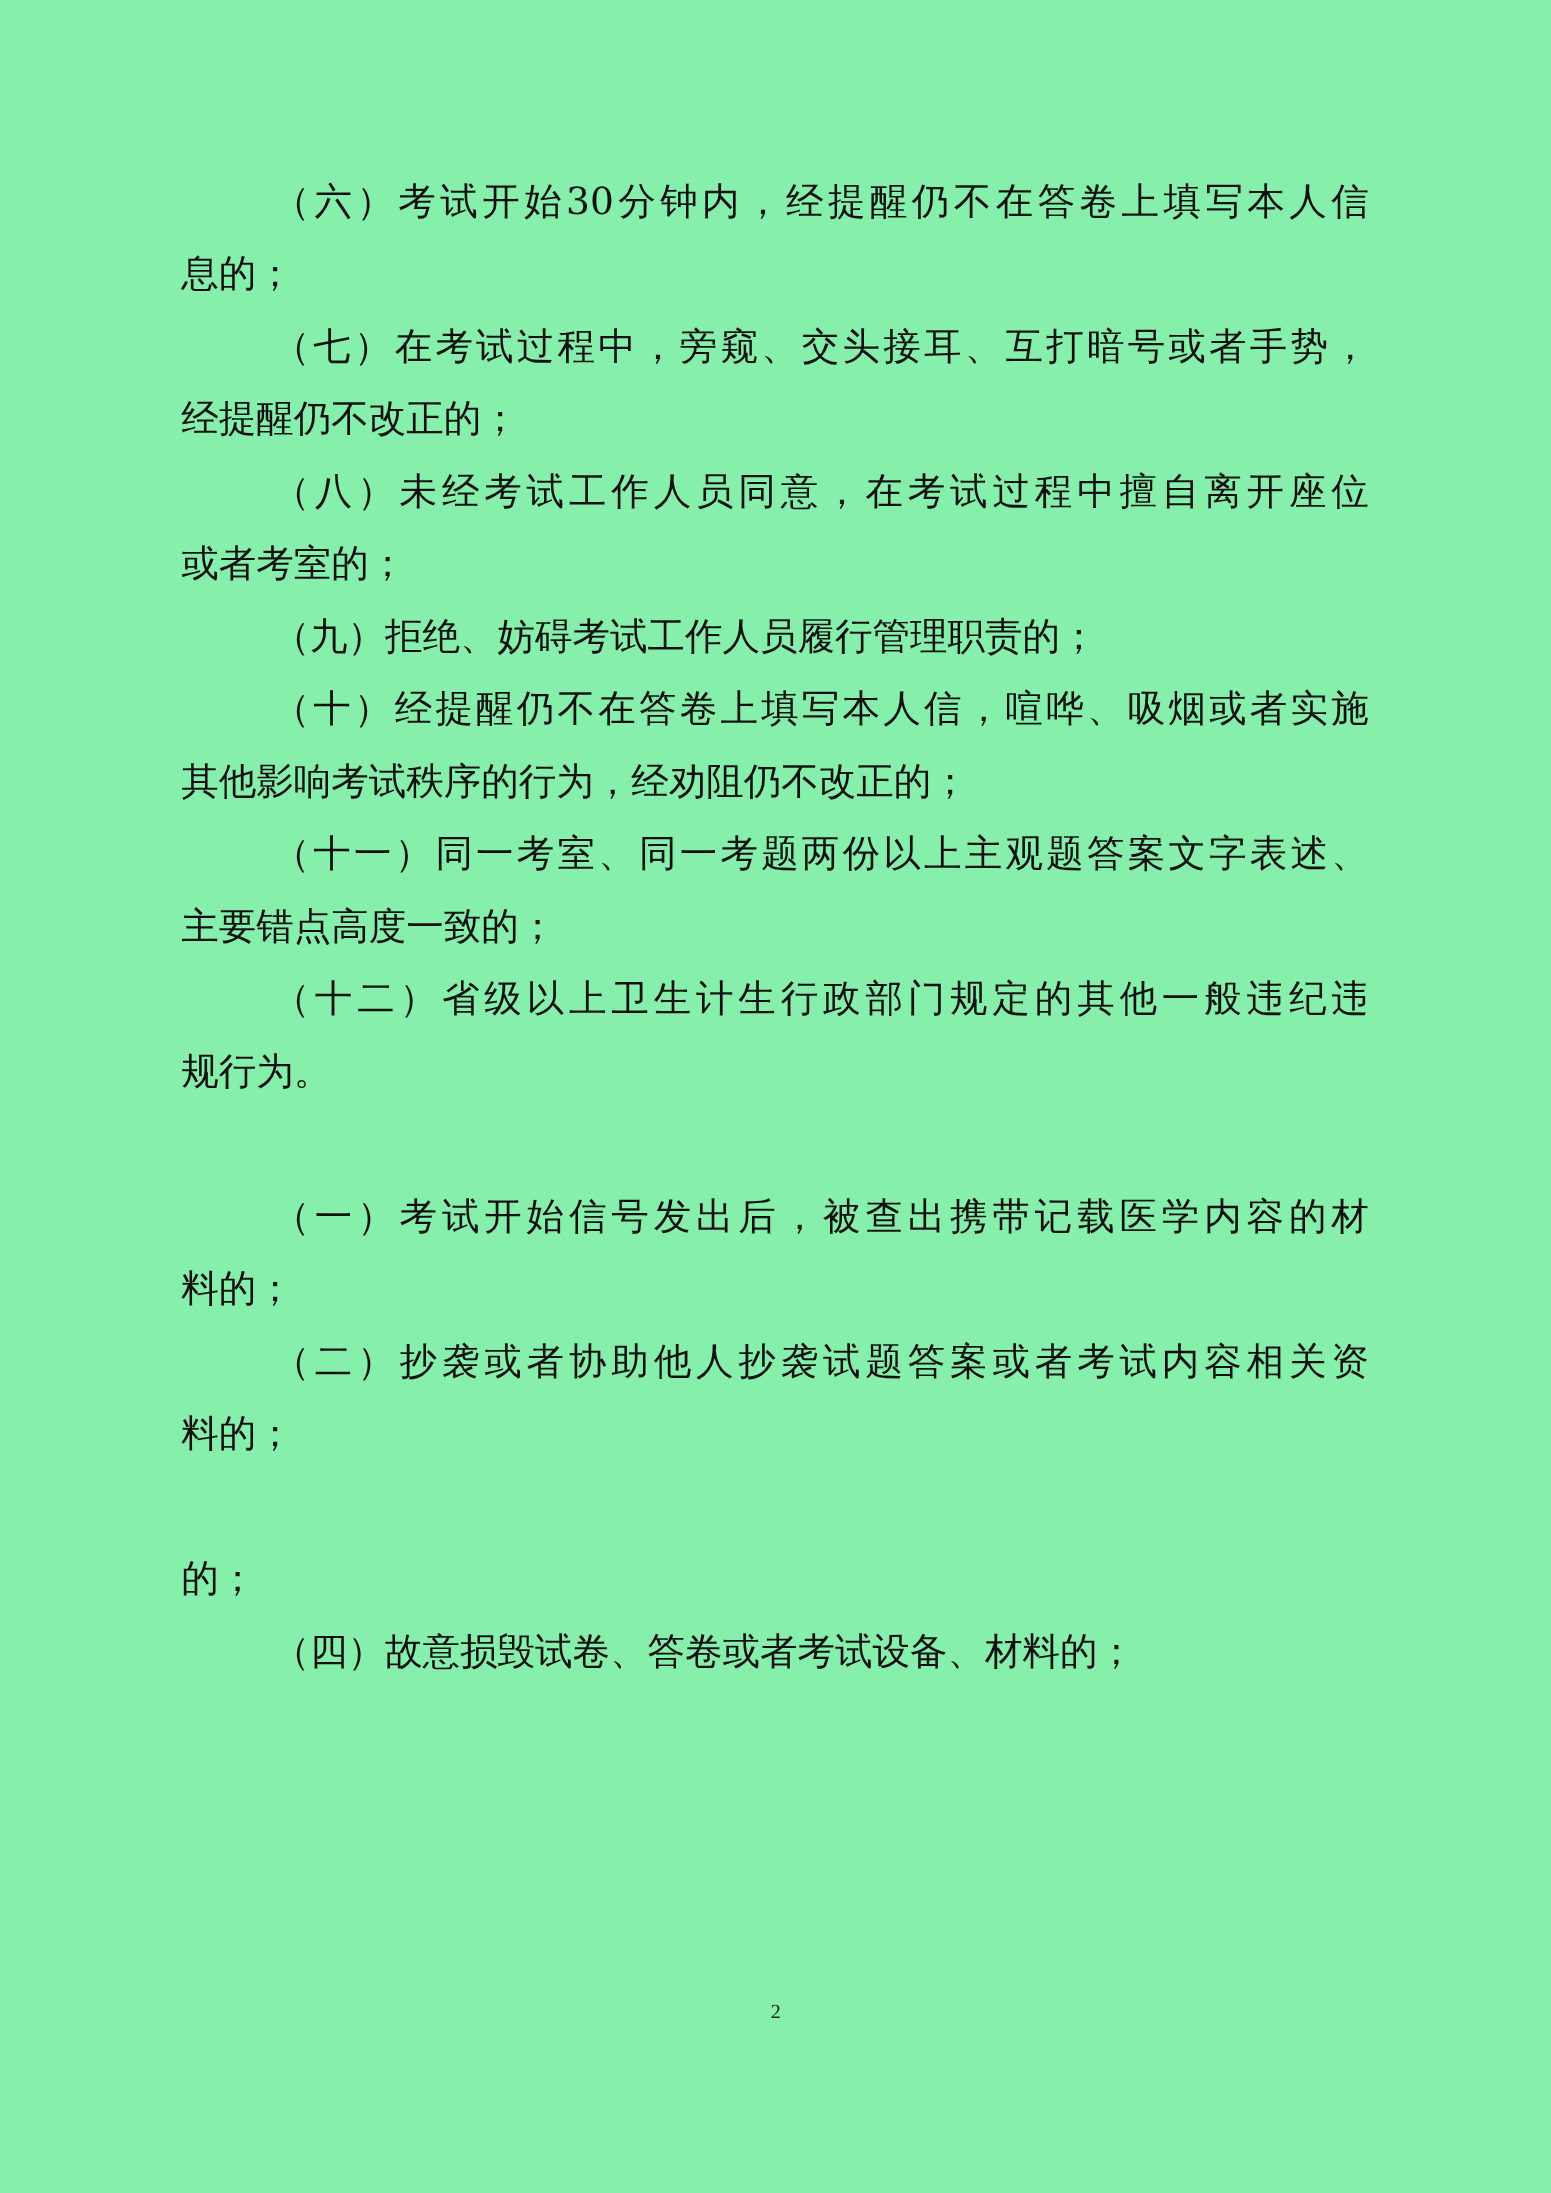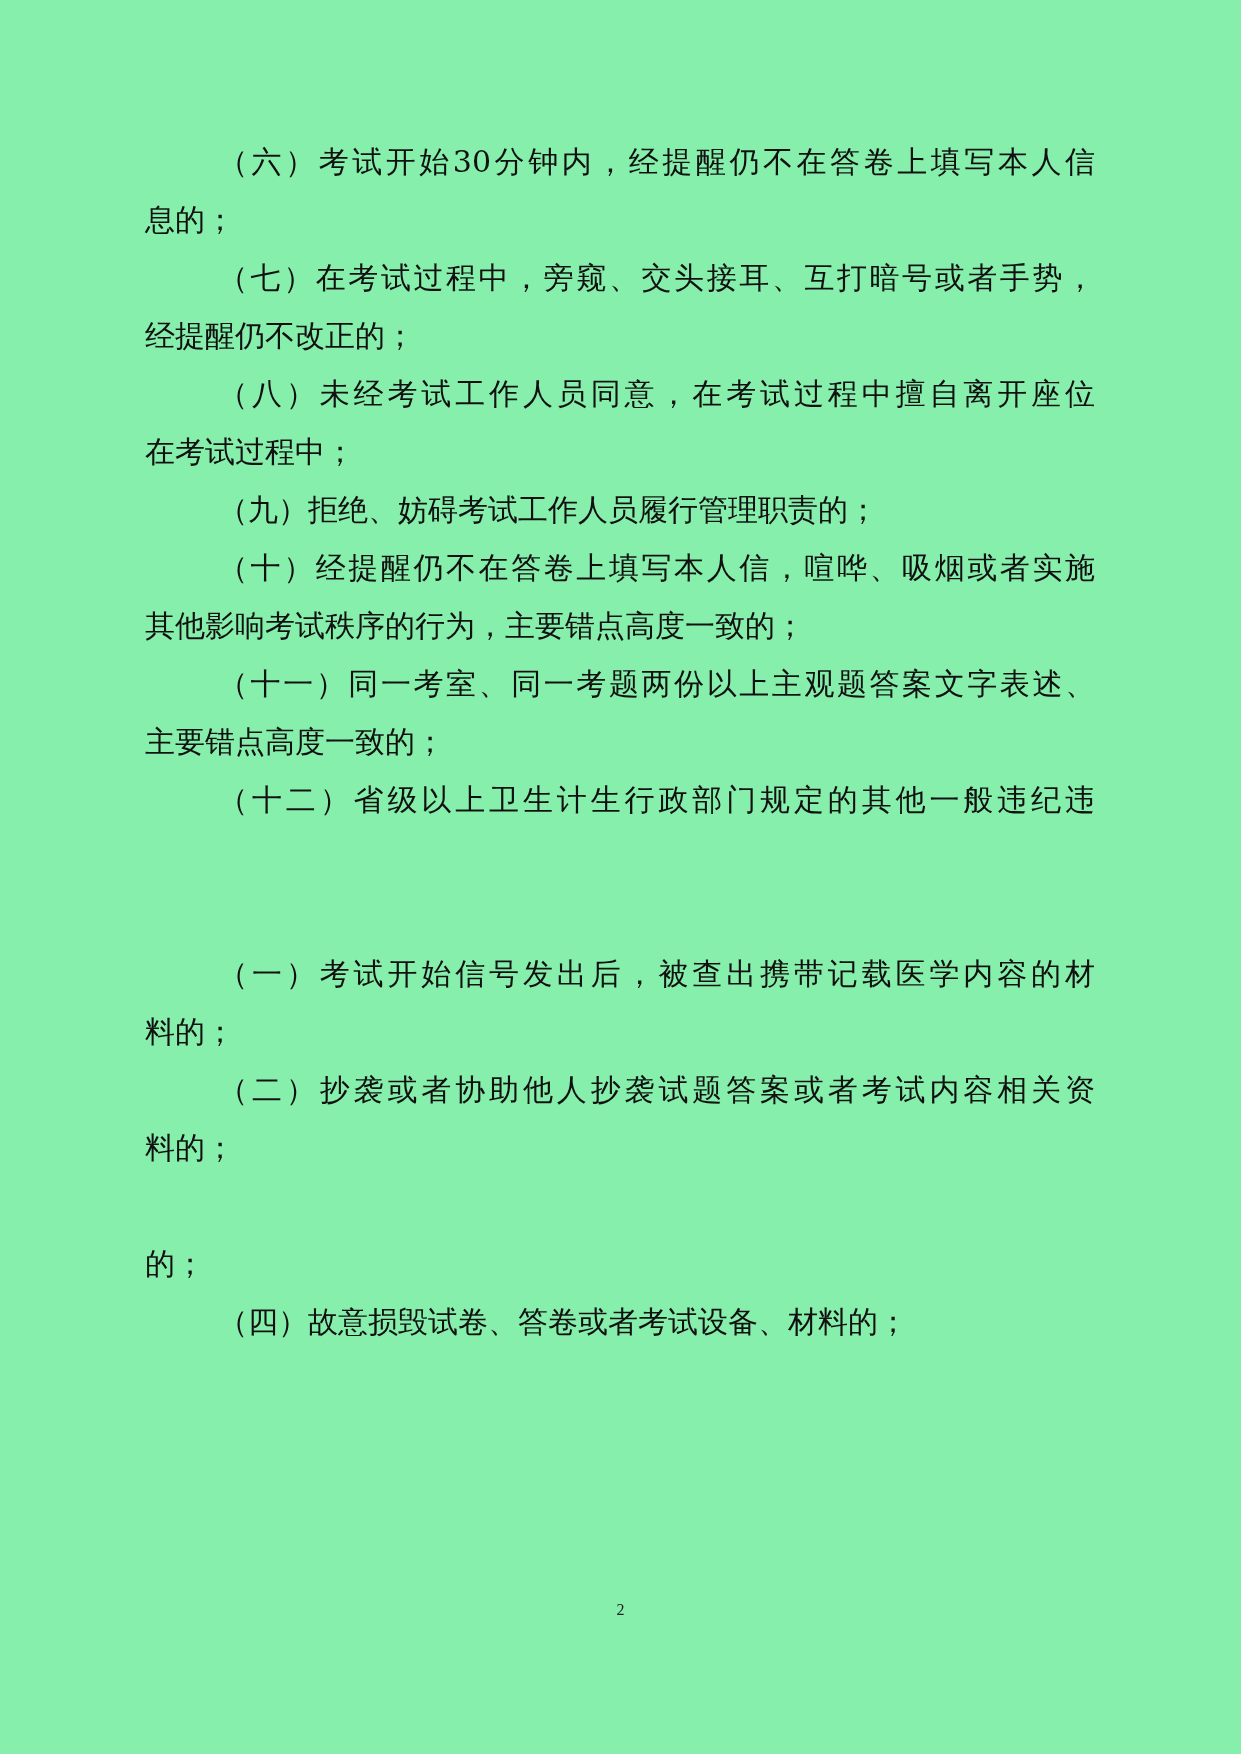--- a/index.html
+++ b/index.html
@@ -31,27 +31,28 @@
 </style>
 </head>
 <body>
 
 <div class="page">
   <div class="line indent" style="top:140px">（六）考试开始30分钟内，经提醒仍不在答卷上填写本人信</div>
   <div class="line last" style="top:198px">息的；</div>
   <div class="line indent" style="top:256px">（七）在考试过程中，旁窥、交头接耳、互打暗号或者手势，</div>
   <div class="line last" style="top:314px">经提醒仍不改正的；</div>
   <div class="line indent" style="top:372px">（八）未经考试工作人员同意，在考试过程中擅自离开座位</div>
-  <div class="line last" style="top:430px">在考试过程中；</div>
+  <div class="line last" style="top:430px">或者考室的；</div>
   <div class="line indent last" style="top:488px">（九）拒绝、妨碍考试工作人员履行管理职责的；</div>
   <div class="line indent" style="top:546px">（十）经提醒仍不在答卷上填写本人信，喧哗、吸烟或者实施</div>
-  <div class="line last" style="top:604px">其他影响考试秩序的行为，主要错点高度一致的；</div>
+  <div class="line last" style="top:604px">其他影响考试秩序的行为，经劝阻仍不改正的；</div>
   <div class="line indent" style="top:662px">（十一）同一考室、同一考题两份以上主观题答案文字表述、</div>
   <div class="line indent" style="top:778px">（十二）省级以上卫生计生行政部门规定的其他一般违纪违</div>
   <div class="line last" style="top:720px">主要错点高度一致的；</div>
+  <div class="line last" style="top:836px">规行为。</div>
   <div class="line indent" style="top:952px">（一）考试开始信号发出后，被查出携带记载医学内容的材</div>
   <div class="line last" style="top:1010px">料的；</div>
   <div class="line indent" style="top:1068px">（二）抄袭或者协助他人抄袭试题答案或者考试内容相关资</div>
   <div class="line last" style="top:1126px">料的；</div>
   <div class="line last" style="top:1242px">的；</div>
   <div class="line indent last" style="top:1300px">（四）故意损毁试卷、答卷或者考试设备、材料的；</div>
 
   <div class="page-number">2</div>
 </div>
 

